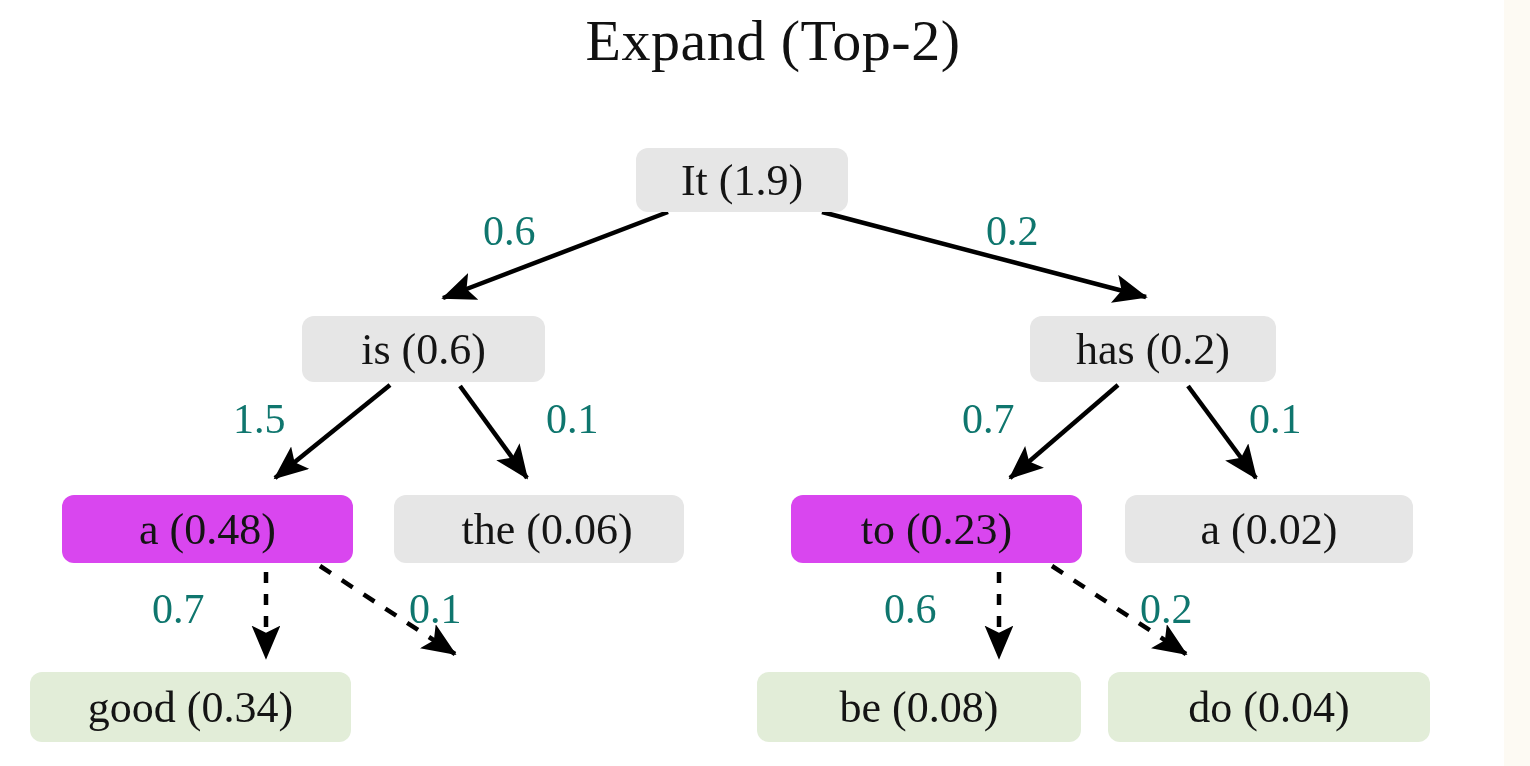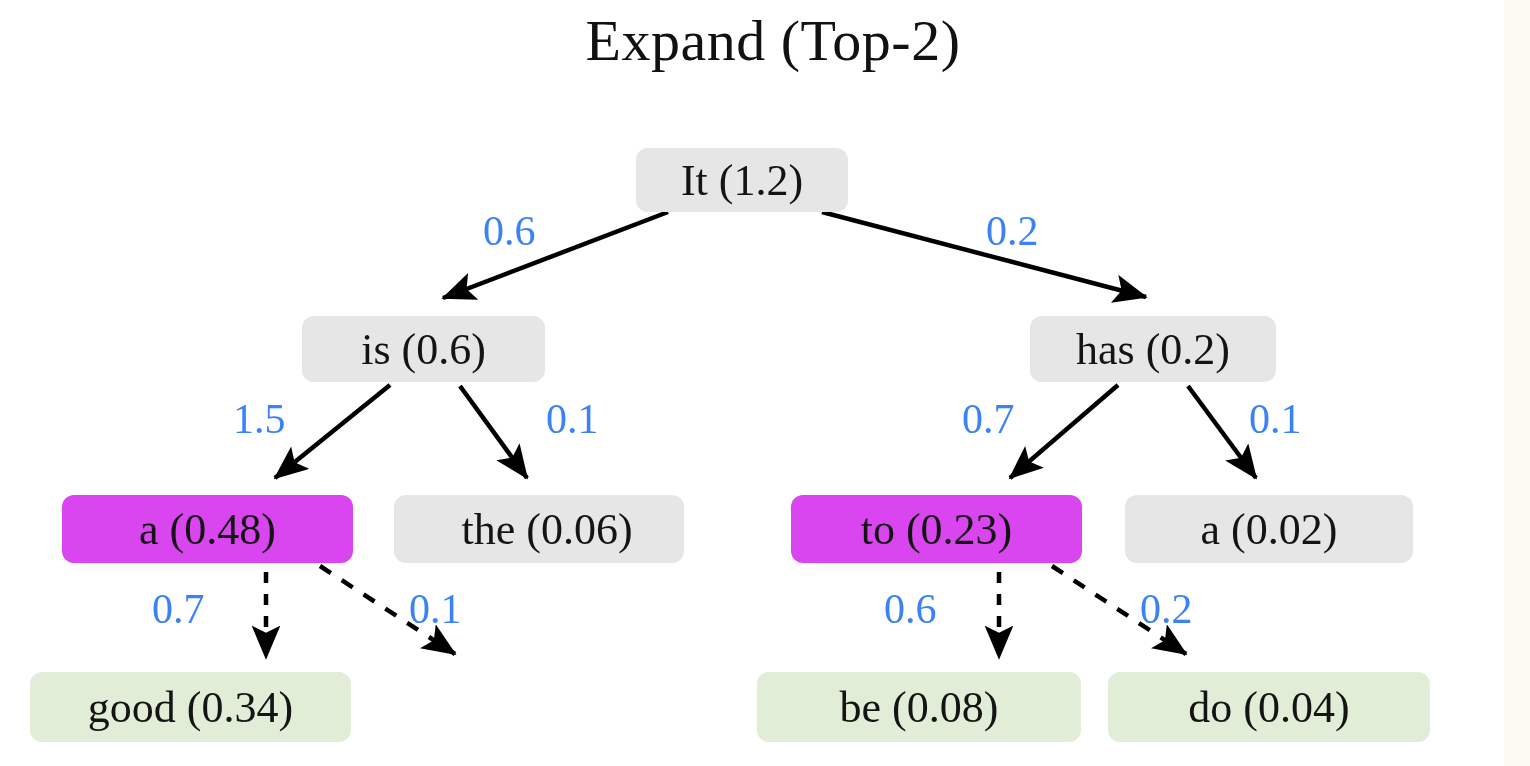--- a/index.html
+++ b/index.html
@@ -54,21 +54,21 @@
     box-sizing: border-box;
   }
   .node.gray   { background: #e6e6e6; }
   .node.peach  { background: #d946ef; }
   .node.green  { background: #e2edd8; }
 
   .edge-label {
     position: absolute;
     font-size: 42px;
     line-height: 42px;
-    color: #3b82f6;
+    color: #0f766e;
     font-family: "Liberation Serif", "DejaVu Serif", serif;
     white-space: nowrap;
   }
   svg.wires {
     position: absolute;
     left: 0;
     top: 0;
     width: 1530px;
     height: 766px;
     pointer-events: none;
@@ -105,21 +105,21 @@
     <line x1="266" y1="572" x2="266" y2="658" stroke="#000000" stroke-width="4.5" stroke-dasharray="11 11" marker-end="url(#ah)"></line>
 
     <line x1="320" y1="566" x2="455" y2="654" stroke="#000000" stroke-width="4.5" stroke-dasharray="13 13" marker-end="url(#ah)"></line>
 
     <line x1="999" y1="572" x2="999" y2="658" stroke="#000000" stroke-width="4.5" stroke-dasharray="11 11" marker-end="url(#ah)"></line>
 
     <line x1="1052" y1="566" x2="1186" y2="654" stroke="#000000" stroke-width="4.5" stroke-dasharray="13 13" marker-end="url(#ah)"></line>
   </svg>
 
   <div class="node gray" style="left:636px; top:148px; width:212px; height:64px;">
-    <span>It (1.2)</span>
+    <span>It (1.9)</span>
   </div>
 
   <div class="node gray" style="left:302px; top:316px; width:243px; height:66px;">
     <span>is (0.6)</span>
   </div>
 
   <div class="node gray" style="left:1030px; top:316px; width:246px; height:66px;">
     <span>has (0.2)</span>
   </div>
 

